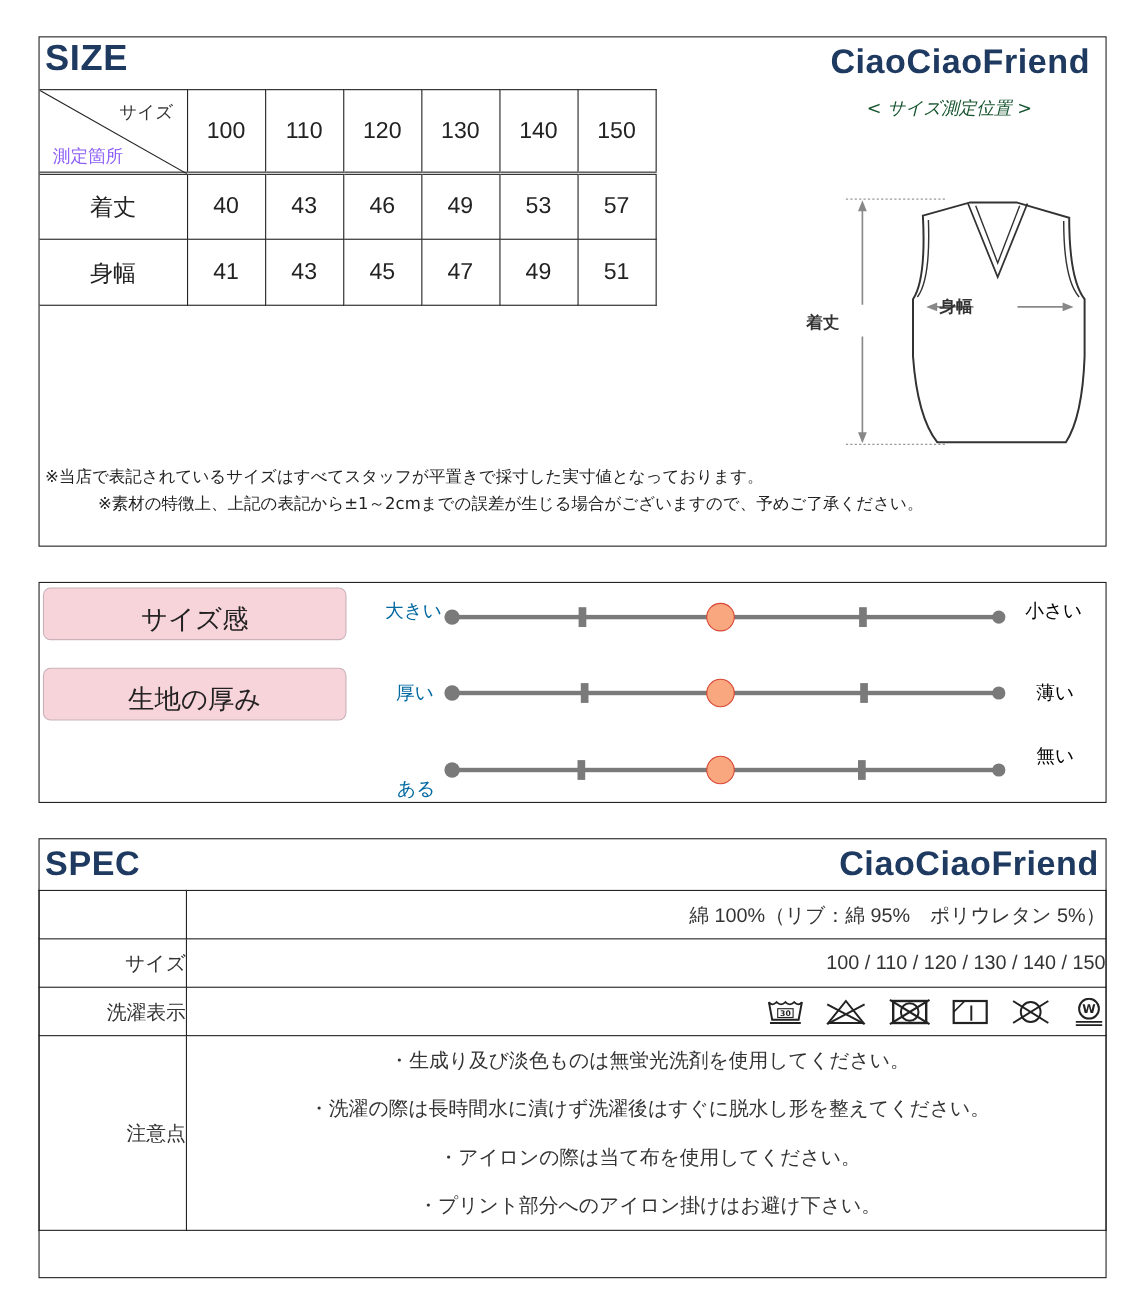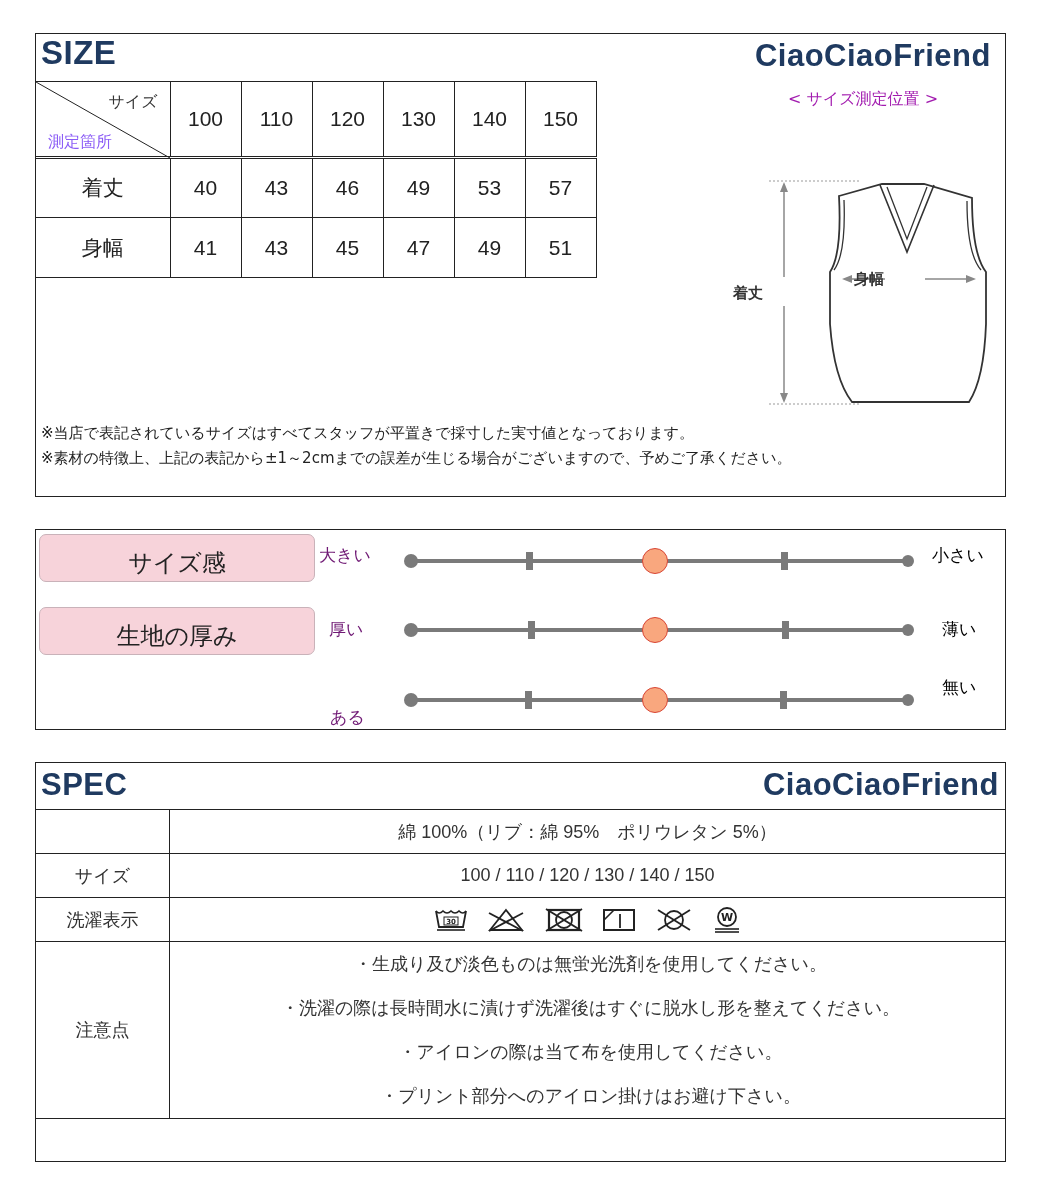--- a/index.html
+++ b/index.html
@@ -28,34 +28,34 @@
   }
   table.size-table tr.hdr td { height: 76px; border-bottom: 3px double #222; }
   table.size-table tr.row td { height: 60px; }
   td.corner { width: 134px; position: relative; padding: 0; border-left: none !important; }
   td.corner svg { position: absolute; left: 0; top: 0; }
   td.corner .c-top { position: absolute; right: 12px; top: 10px; font-size: 16px; color: #333; }
   td.corner .c-bot { position: absolute; left: 12px; bottom: 3px; font-size: 16px; color: #8b5cf6; }
   td.sz { width: 71px; }
   td.rowlabel { width: 134px; border-left: none !important; }
 
-  #measure-caption { position: absolute; left: 752px; top: 55px; font-size: 16px; color: #a21caf; }
+  #measure-caption { position: absolute; left: 752px; top: 55px; font-size: 16px; color: #14532d; font-style: italic; }
   #vest { position: absolute; left: 728px; top: 140px; }
   .note { position: absolute; left: 5px; font-size: 15px; color: #222; }
   #note1 { top: 390px; }
-  #note2 { top: 415px; }
+  #note2 { top: 415px; margin-left: 48px; }
 
   
   #feel-panel { left: 35px; top: 529px; width: 971px; height: 201px; padding-left: 35px; }
   .feel-label {
     position: absolute; left: 3px; width: 276px; height: 48px;
     background: #f7d3da; border: 1px solid #c9b2b9; border-radius: 7px;
     font-size: 24px; color: #222; text-align: center; line-height: 56px;
   }
-  .feel-left { position: absolute; font-size: 17px; color: #701a75; }
+  .feel-left { position: absolute; font-size: 17px; color: #0369a1; margin-left: 31px; }
   .feel-right { position: absolute; font-size: 17px; color: #000000; }
   .slider { position: absolute; left: 368px; width: 510px; height: 30px; }
   .slider .track { position: absolute; left: 8px; right: 8px; top: 13px; height: 4px; background: #7a7a7a; }
   .slider .end { position: absolute; top: 8px; width: 14px; height: 14px; border-radius: 50%; background: #7a7a7a; }
   .slider .end.l { left: 0; }
   .slider .end.r { right: 0; width: 12px; height: 12px; top: 9px; }
   .slider .tick { position: absolute; top: 6px; width: 7px; height: 18px; background: #7a7a7a; }
   .slider .knob {
     position: absolute; top: 2px; width: 26px; height: 26px; border-radius: 50%;
     background: #f9a77e; border: 1.5px solid #d84534;
@@ -63,21 +63,21 @@
 
   
   #spec-panel { left: 35px; top: 762px; width: 971px; height: 400px; }
   #spec-title { left: 5px; top: 4px; font-size: 31px; }
   #spec-brand { right: 6px; top: 4px; font-size: 31px; }
   table.spec-table {
     position: absolute; left: -1px; top: 46px; width: 971px; border-collapse: collapse;
     font-size: 18px;
   }
   table.spec-table td {
-    border: 1px solid #222; text-align: center; color: #333;
+    border: 1px solid #222; text-align: right; color: #333;
     font-family: "Liberation Sans", sans-serif;
   }
   table.spec-table td.k { width: 134px; }
   table.spec-table tr.r1 td { height: 44px; }
   table.spec-table tr.notes td { height: 176px; }
   table.spec-table td.notes-cell { text-align: center; padding-left: 6px; }
   .notes-cell .n { font-size: 18px; line-height: 44px; color: #333; }
   .laundry { display: inline-flex; gap: 18px; align-items: center; vertical-align: middle; }
   .laundry svg { display: block; }
 </style>

